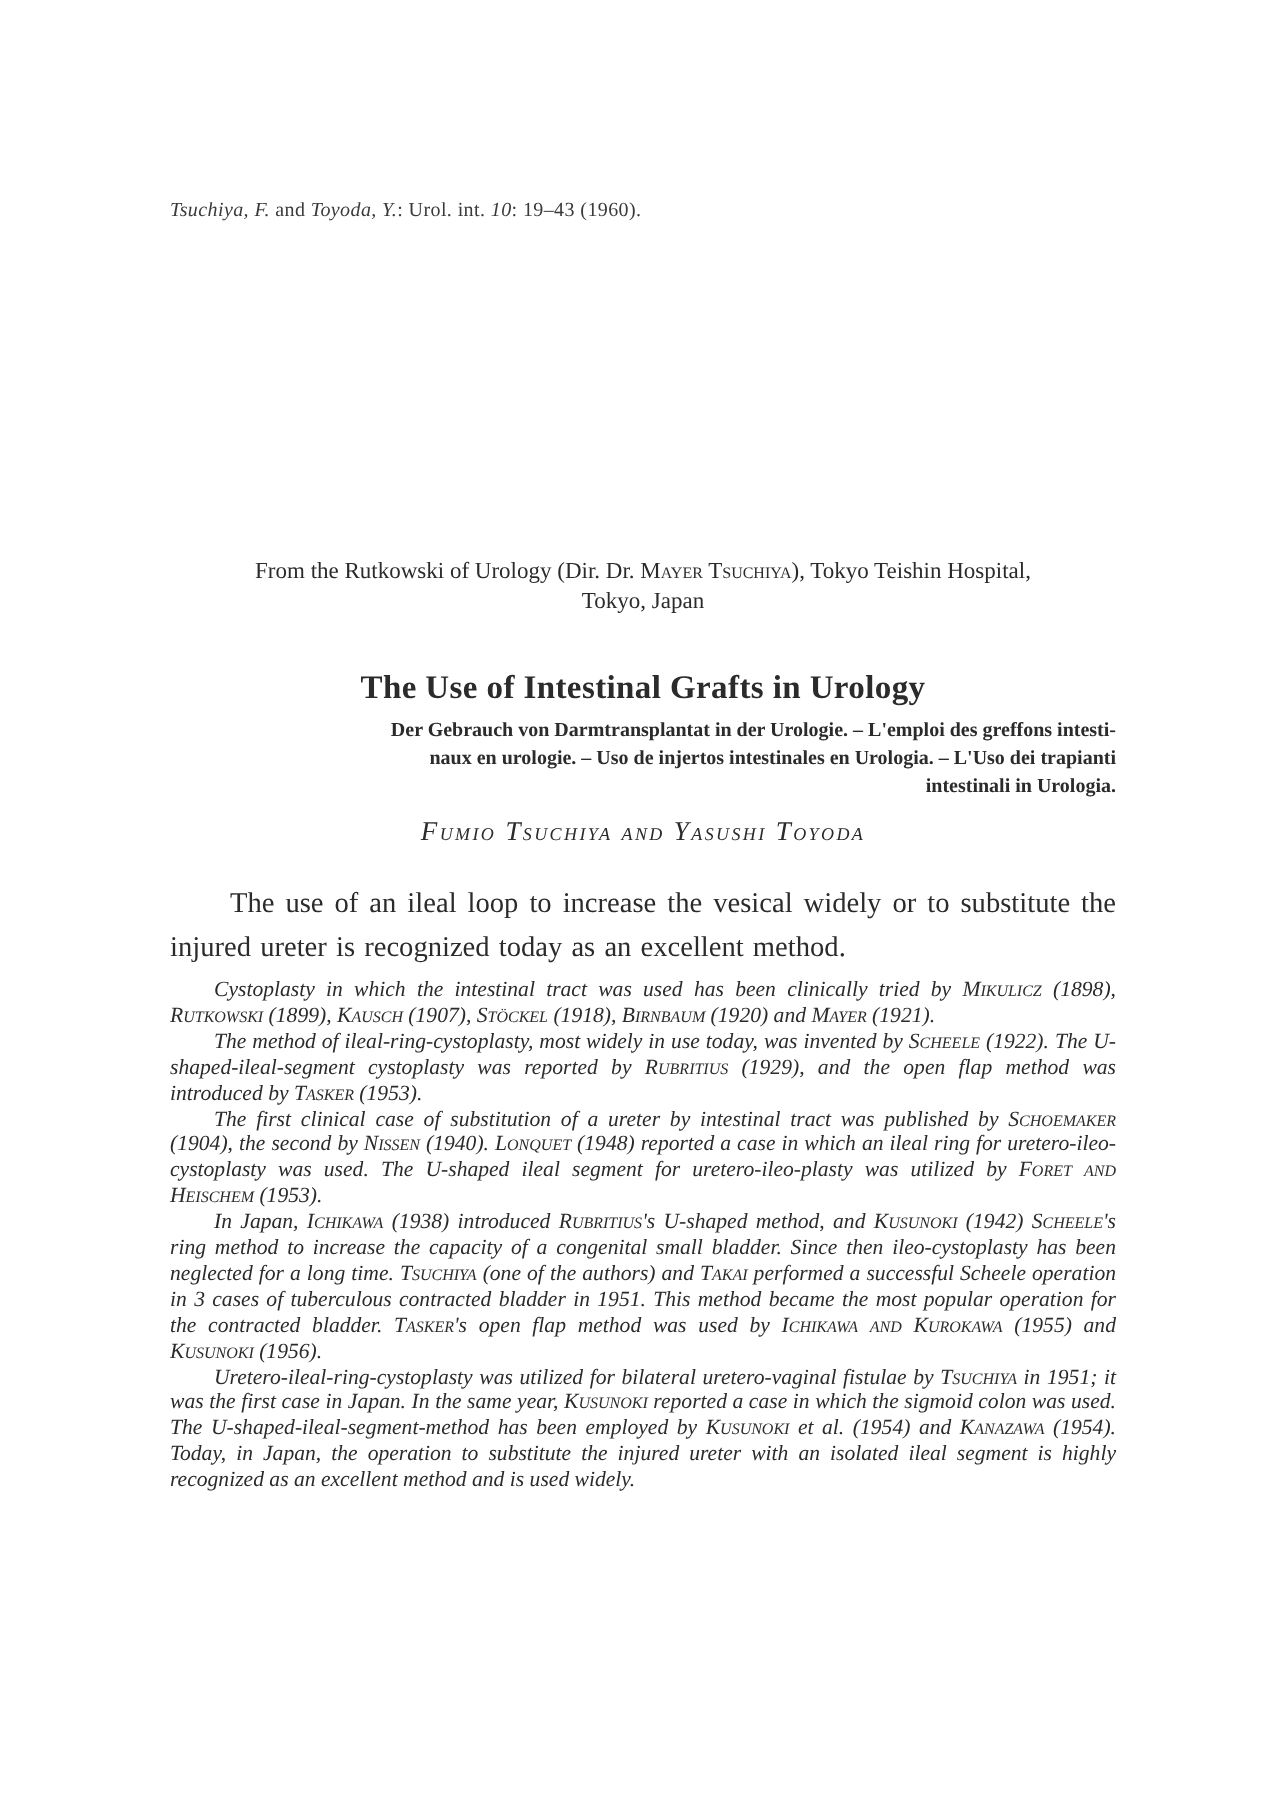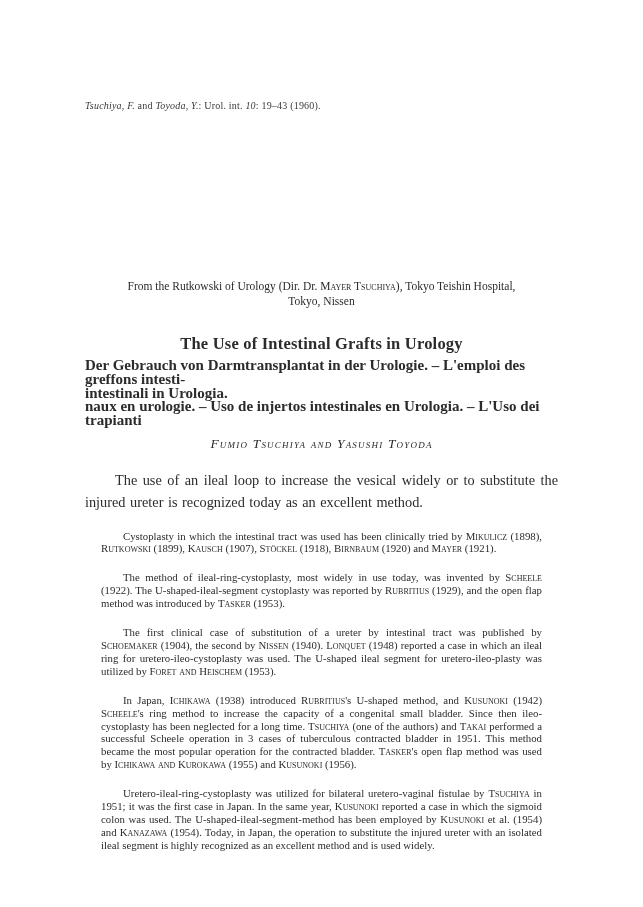--- a/index.html
+++ b/index.html
@@ -35,23 +35,23 @@
   .title {
     margin-top: 24px;
     text-align: center;
     font-size: 16.5px;
     font-weight: bold;
     line-height: 22px;
     letter-spacing: 0.2px;
   }
   .subtitle {
     margin-top: 4px;
-    text-align: left;
+    text-align: right;
     font-weight: bold;
-    font-size: 15px;
+    font-size: 10px;
     line-height: 13.8px;
   }
   .authors {
     margin-top: 8px;
     text-align: center;
     font-size: 13.5px;
     font-variant: small-caps;
     letter-spacing: 1.2px;
     font-style: italic;
   }
@@ -62,43 +62,44 @@
     text-indent: 30px;
     margin: 18px 0 0 0;
     word-spacing: 1px;
   }
   .body-block { margin-top: 3px; }
   .para-sm {
     font-size: 10.8px;
     line-height: 12.9px;
     text-align: justify;
     text-indent: 22px;
-    margin: 16px;
+    margin: 0;
+    font-style: italic;
   }
   .closing { margin-top: 9px; }
 </style>
 </head>
 <body>
 
 <div class="page">
   <div class="column">
 
     <div class="citation"><span class="seg-i">Tsuchiya, F.</span><span> and </span><span class="seg-i">Toyoda, Y.</span><span>: Urol. int. </span><span class="seg-i">10</span><span>: 19–43 (1960).</span></div>
 
     <div class="affiliation">
       <div><span>From the Rutkowski of Urology (Dir. Dr. </span><span class="seg-sc">Mayer Tsuchiya</span><span>), Tokyo Teishin Hospital,</span></div>
-      <div>Tokyo, Nissen</div>
+      <div>Tokyo, Japan</div>
     </div>
 
     <div class="title">The Use of Intestinal Grafts in Urology</div>
 
     <div class="subtitle">
       <div>Der Gebrauch von Darmtransplantat in der Urologie. – L'emploi des greffons intesti-</div>
+      <div>naux en urologie. – Uso de injertos intestinales en Urologia. – L'Uso dei trapianti</div>
       <div>intestinali in Urologia.</div>
-      <div>naux en urologie. – Uso de injertos intestinales en Urologia. – L'Uso dei trapianti</div>
     </div>
 
     <div class="authors">Fumio Tsuchiya and Yasushi Toyoda</div>
 
     <p class="para-lg">The use of an ileal loop to increase the vesical widely or to substitute the injured ureter is recognized today as an excellent method.</p>
 
     <div class="body-block">
       <p class="para-sm"><span>Cystoplasty in which the intestinal tract was used has been clinically tried by </span><span class="seg-sc">Mikulicz</span><span> (1898), </span><span class="seg-sc">Rutkowski</span><span> (1899), </span><span class="seg-sc">Kausch</span><span> (1907), </span><span class="seg-sc">Stöckel</span><span> (1918), </span><span class="seg-sc">Birnbaum</span><span> (1920) and </span><span class="seg-sc">Mayer</span><span> (1921).</span></p>
       <p class="para-sm"><span>The method of ileal-ring-cystoplasty, most widely in use today, was invented by </span><span class="seg-sc">Scheele</span><span> (1922). The U-shaped-ileal-segment cystoplasty was reported by </span><span class="seg-sc">Rubritius</span><span> (1929), and the open flap method was introduced by </span><span class="seg-sc">Tasker</span><span> (1953).</span></p>
       <p class="para-sm"><span>The first clinical case of substitution of a ureter by intestinal tract was published by </span><span class="seg-sc">Schoemaker</span><span> (1904), the second by </span><span class="seg-sc">Nissen</span><span> (1940). </span><span class="seg-sc">Lonquet</span><span> (1948) reported a case in which an ileal ring for uretero-ileo-cystoplasty was used. The U-shaped ileal segment for uretero-ileo-plasty was utilized by </span><span class="seg-sc">Foret and Heischem</span><span> (1953).</span></p>

